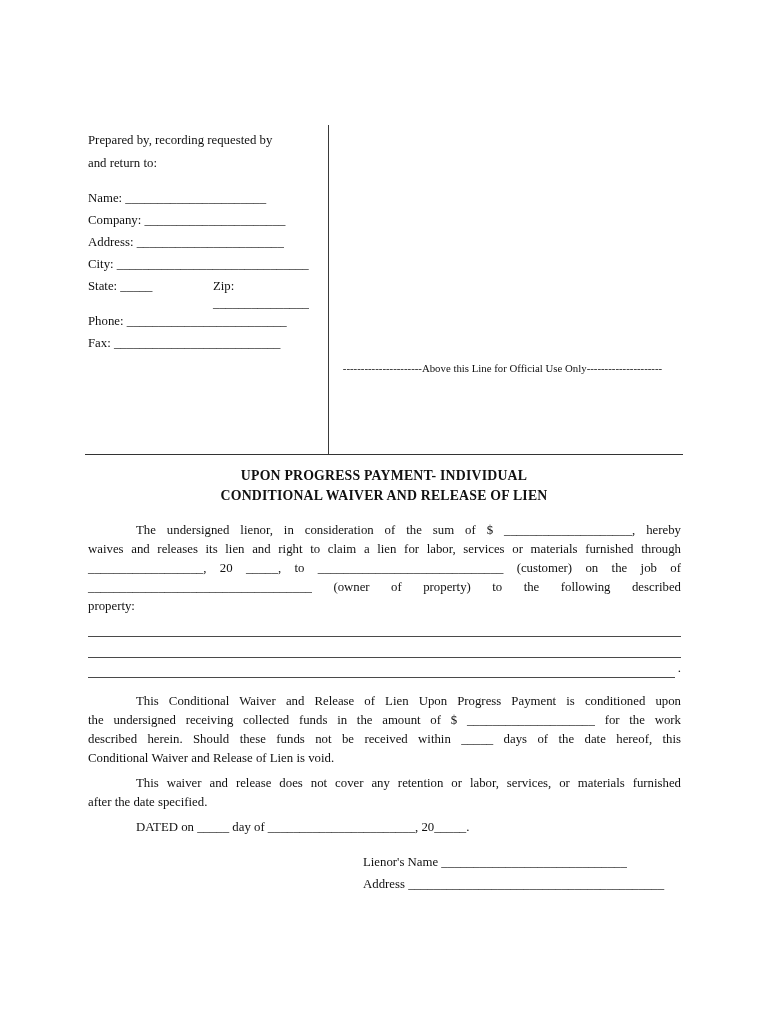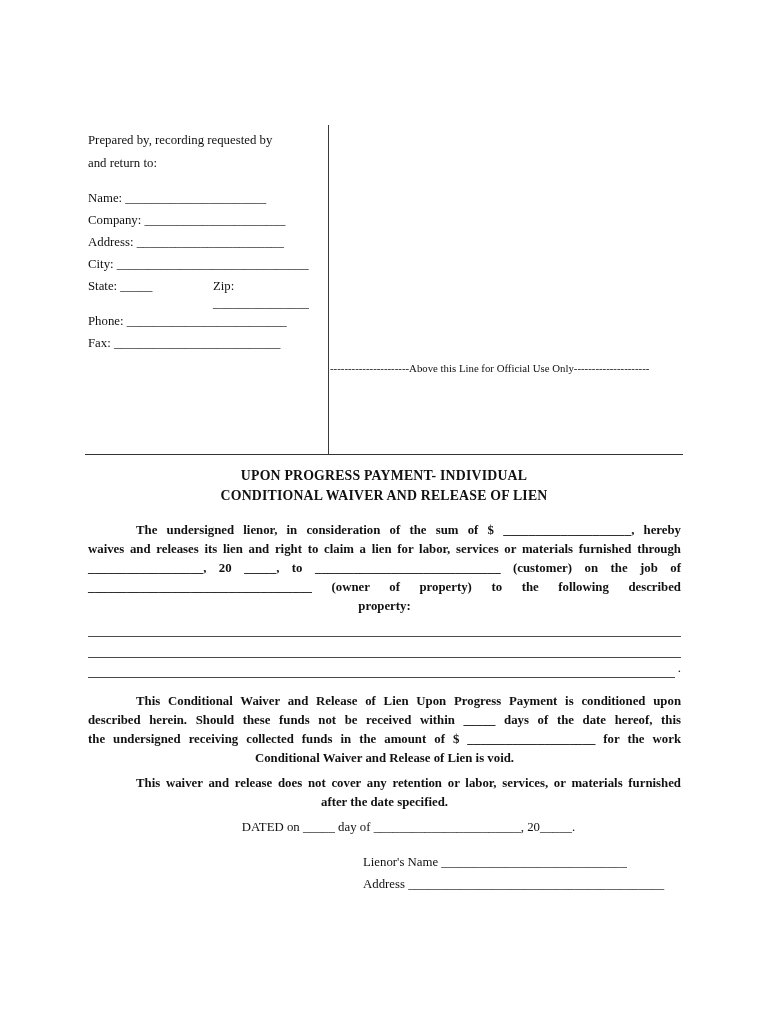--- a/index.html
+++ b/index.html
@@ -47,21 +47,21 @@
   .pb-line { line-height: 22px; white-space: nowrap; }
   .state-row { position: relative; }
   .zip-label { position: absolute; left: 125px; text-align: right; }
   .zip-blank-row { line-height: 13px; padding-left: 125px; }
 
   .official-use {
     position: absolute;
     left: 330px;
     top: 362px;
     width: 345px;
-    text-align: left;
+    text-align: center;
     font-size: 10.8px;
     white-space: nowrap;
     color: #111111;
   }
 
   
   .title-block {
     position: absolute;
     left: 85px;
     top: 466px;
@@ -80,40 +80,40 @@
     top: 521px;
     width: 593px;
     font-size: 12.8px;
     line-height: 19px;
   }
   .jline {
     text-align: justify;
     text-align-last: justify;
     white-space: normal;
   }
-  .lline { text-align: center; }
+  .lline { text-align: left; }
   .indent { text-indent: 48px; }
 
   .property-lines { margin-top: 0; }
   .blank-row {
     height: 20px;
     border-bottom: 1px solid #4a4a4a;
   }
   .blank-row-flex {
     display: flex;
     height: 20px;
     align-items: flex-end;
   }
   .blank-fill {
     flex: 1;
     border-bottom: 1px solid #4a4a4a;
     height: 19px;
     margin-right: 3px;
   }
-  .para { margin: 0; font-weight: bold; }
+  .para { margin: 0; }
   .mt14 { margin-top: 14px; }
   .mt16 { margin-top: 6px; }
 
   .signature-block {
     margin-top: 14px;
     margin-left: 275px;
     line-height: 22px;
   }
   .sig-row { white-space: nowrap; }
 </style>
@@ -186,22 +186,22 @@
       <div class="blank-row"></div>
       <div class="blank-row"></div>
       <div class="blank-row-flex">
         <div class="blank-fill"></div>
         <span>.</span>
       </div>
     </div>
 
     <div class="para mt14">
       <div class="jline indent">This Conditional Waiver and Release of Lien Upon Progress Payment is conditioned upon</div>
+      <div class="jline">the undersigned receiving collected funds in the amount of $ ____________________ for the work</div>
       <div class="jline">described herein. Should these funds not be received within _____ days of the date hereof, this</div>
-      <div class="jline">the undersigned receiving collected funds in the amount of $ ____________________ for the work</div>
       <div class="lline">Conditional Waiver and Release of Lien is void.</div>
     </div>
 
     <div class="para mt16">
       <div class="jline indent">This waiver and release does not cover any retention or labor, services, or materials furnished</div>
       <div class="lline">after the date specified.</div>
     </div>
 
     <div class="lline indent mt16">DATED on _____ day of _______________________, 20_____.</div>
 

